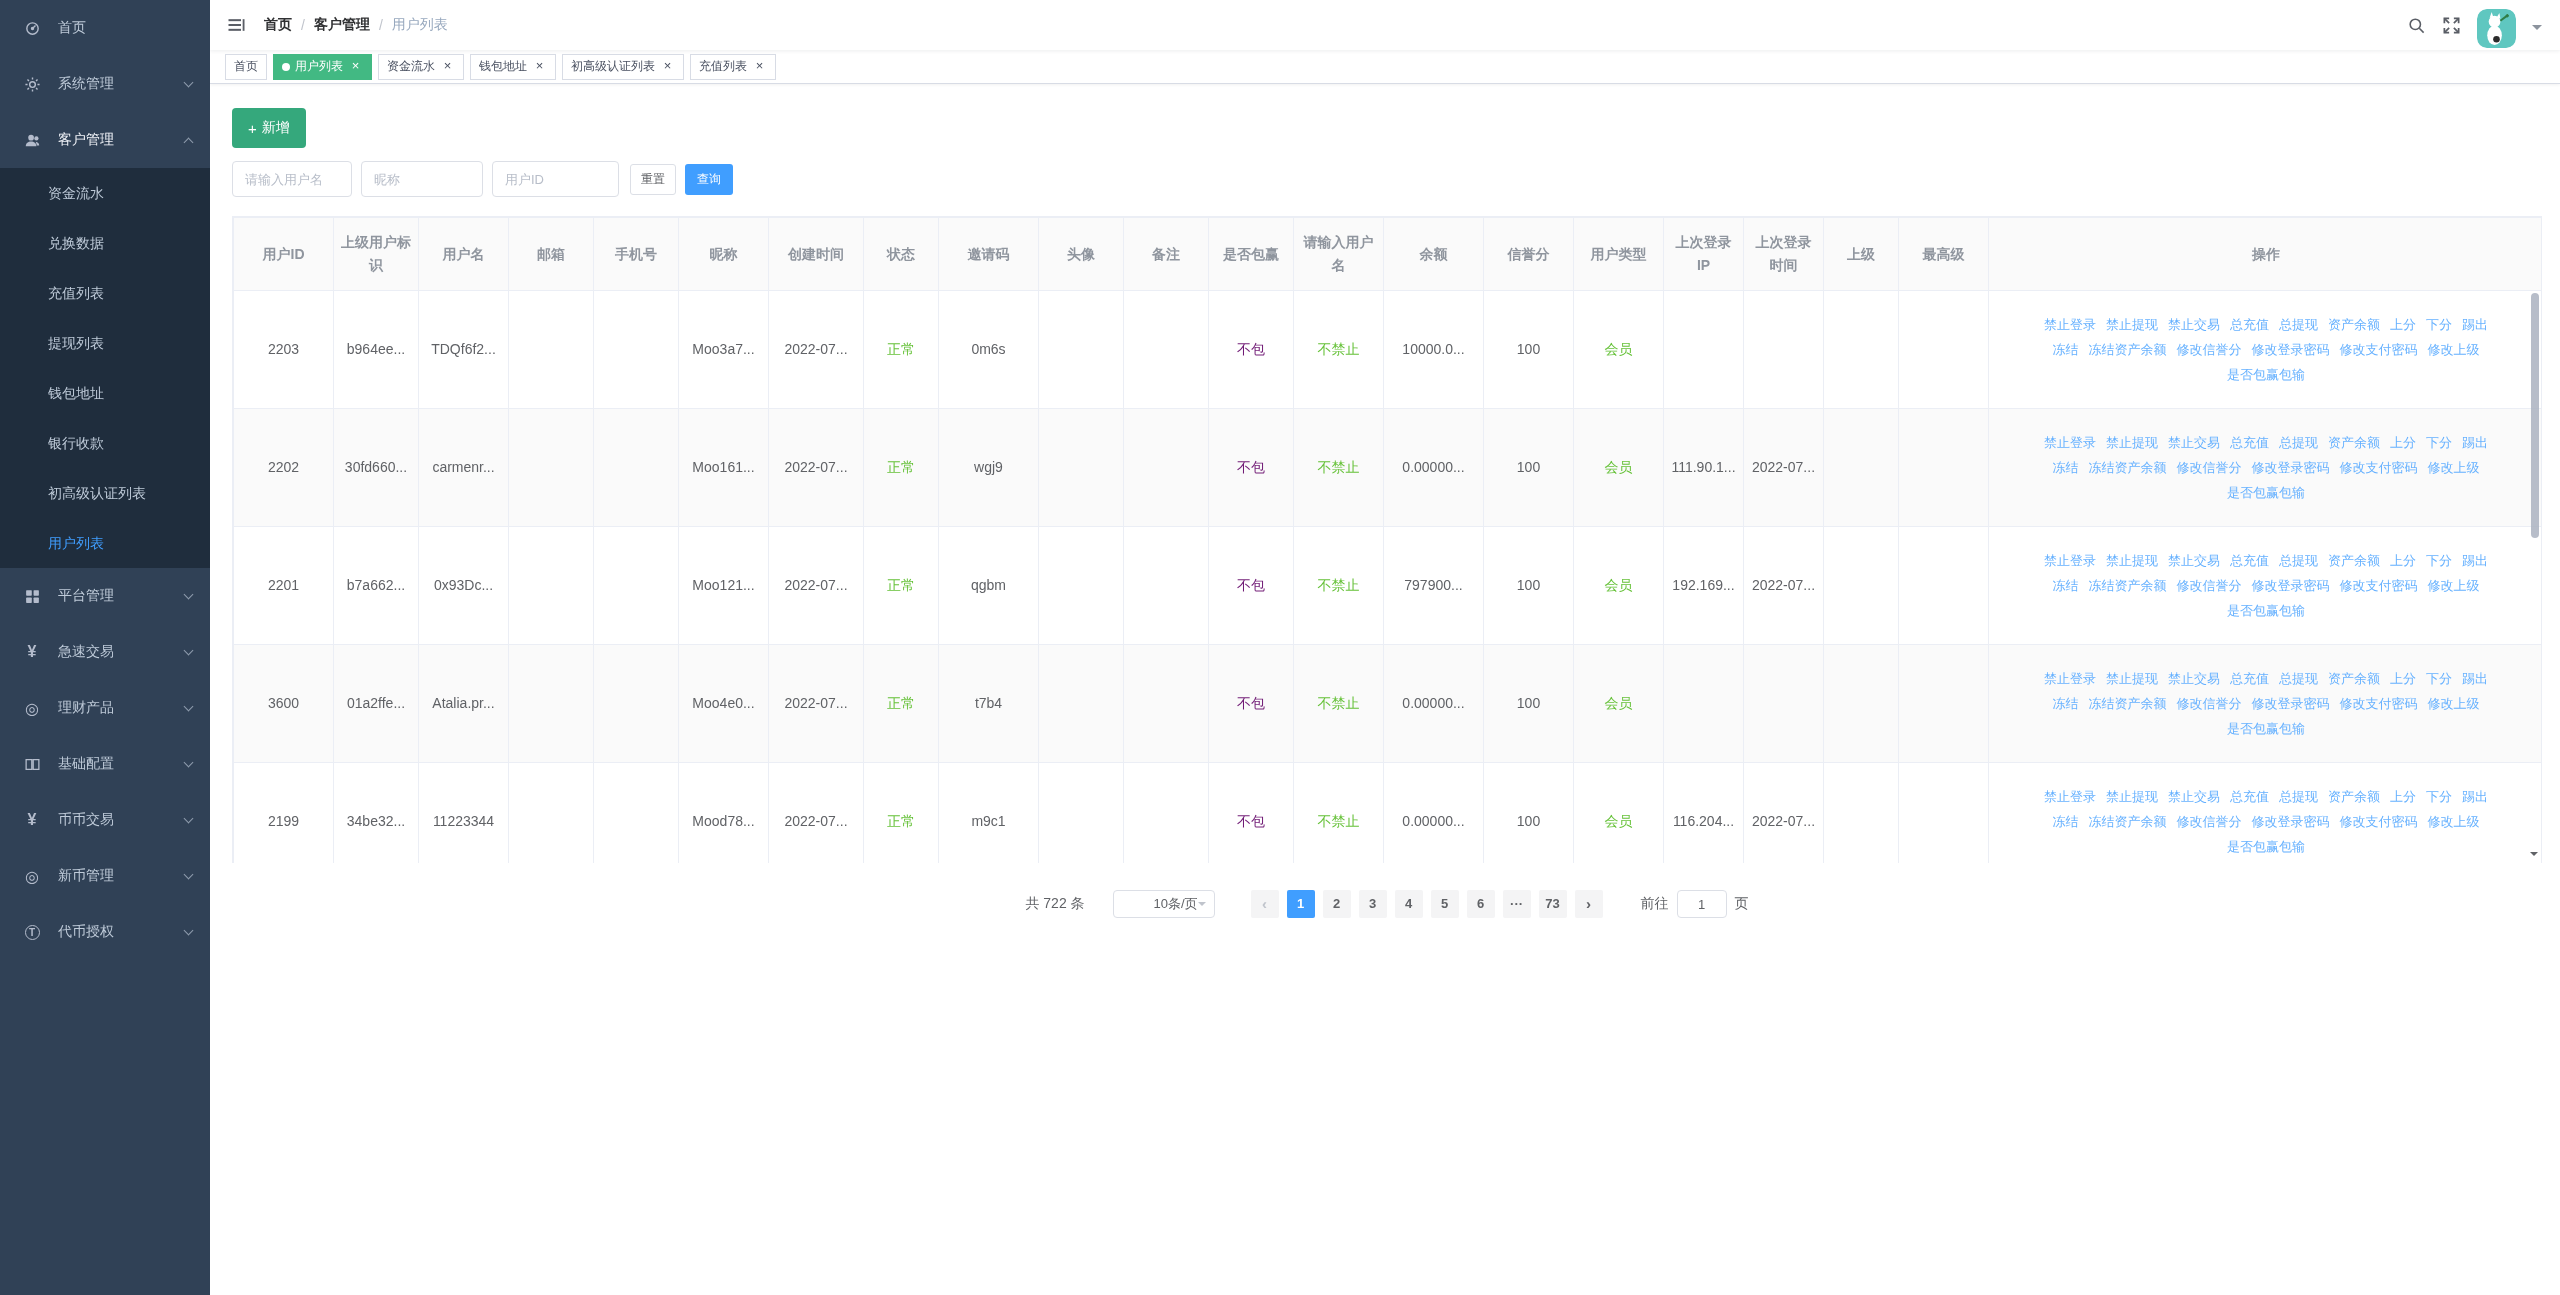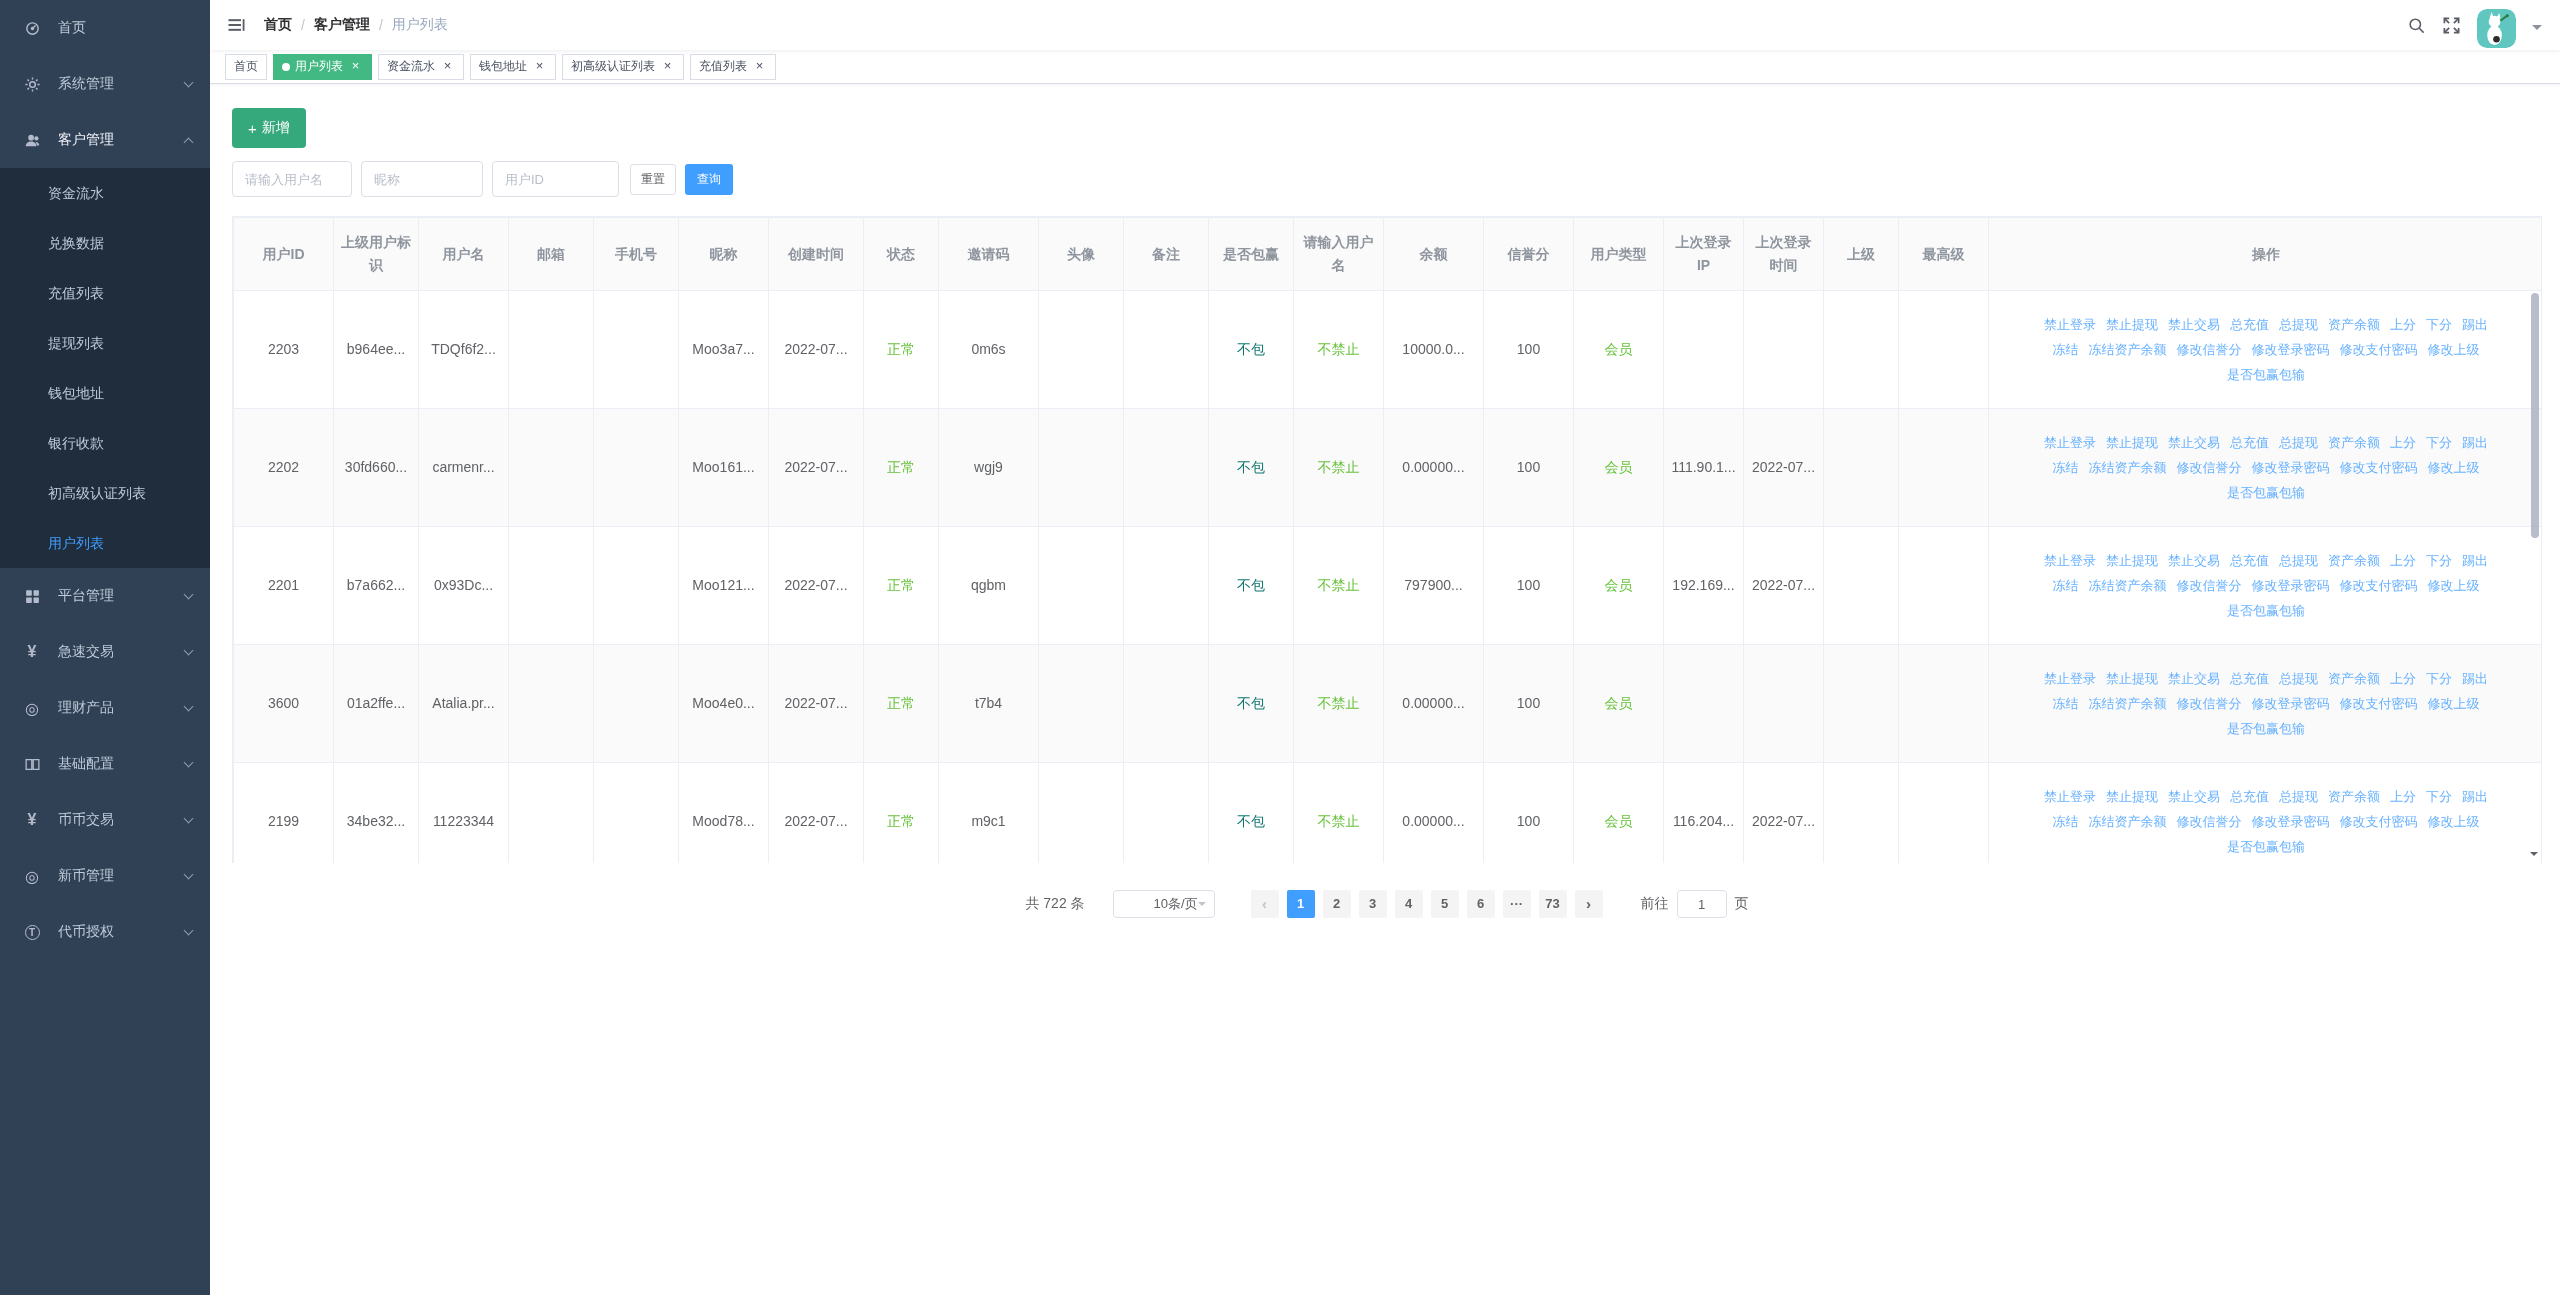--- a/index.html
+++ b/index.html
@@ -58,21 +58,21 @@
   .btn-search{height:31px;padding:0 12px;background:#409eff;color:#fff;border:none;border-radius:3px;font-size:12px;cursor:pointer;}
 
   
   .table-wrap{margin-top:19px;position:relative;height:647px;overflow:hidden;border:1px solid #ebeef5;border-bottom:none;}
   table{width:100%;table-layout:fixed;border-collapse:collapse;font-size:14px;}
   th,td{border:1px solid #ebeef5;text-align:center;padding:8px 5px;word-break:break-word;}
   th{height:73px;background:#fafafa;color:#8f959e;font-weight:600;line-height:23px;font-size:14px;}
   td{height:118px;color:#606266;background:#fff;line-height:23px;}
   tr.stripe td{background:#fafafa;}
   .t-green{color:#67c23a;}
-  .t-red{color:#0f766e;}
+  .t-red{color:#701a75;}
   .ops-cell{padding:10px 16px;}
   .op-line{line-height:24px;white-space:nowrap;}
   .op-link{color:#66b1ff;font-size:13px;margin:0 5px;cursor:pointer;display:inline-block;}
   .v-scrollbar{position:absolute;right:2px;top:76px;width:8px;height:245px;background:#aab2bf;border-radius:4px;opacity:.85;}
   .scroll-arrow{position:absolute;right:3px;bottom:3px;width:0;height:0;border:4px solid transparent;border-top-color:#606266;}
 
   
   .pagination{margin-top:27px;display:flex;align-items:center;justify-content:center;gap:28px;font-size:14px;color:#606266;padding-bottom:46px;}
   .page-size{width:102px;height:28px;border:1px solid #dcdfe6;border-radius:4px;display:flex;align-items:center;font-size:13px;color:#606266;padding:0 8px 0 12px;cursor:pointer;background:#fff;}
   .page-size .ps-label{flex:1;text-align:right;}

